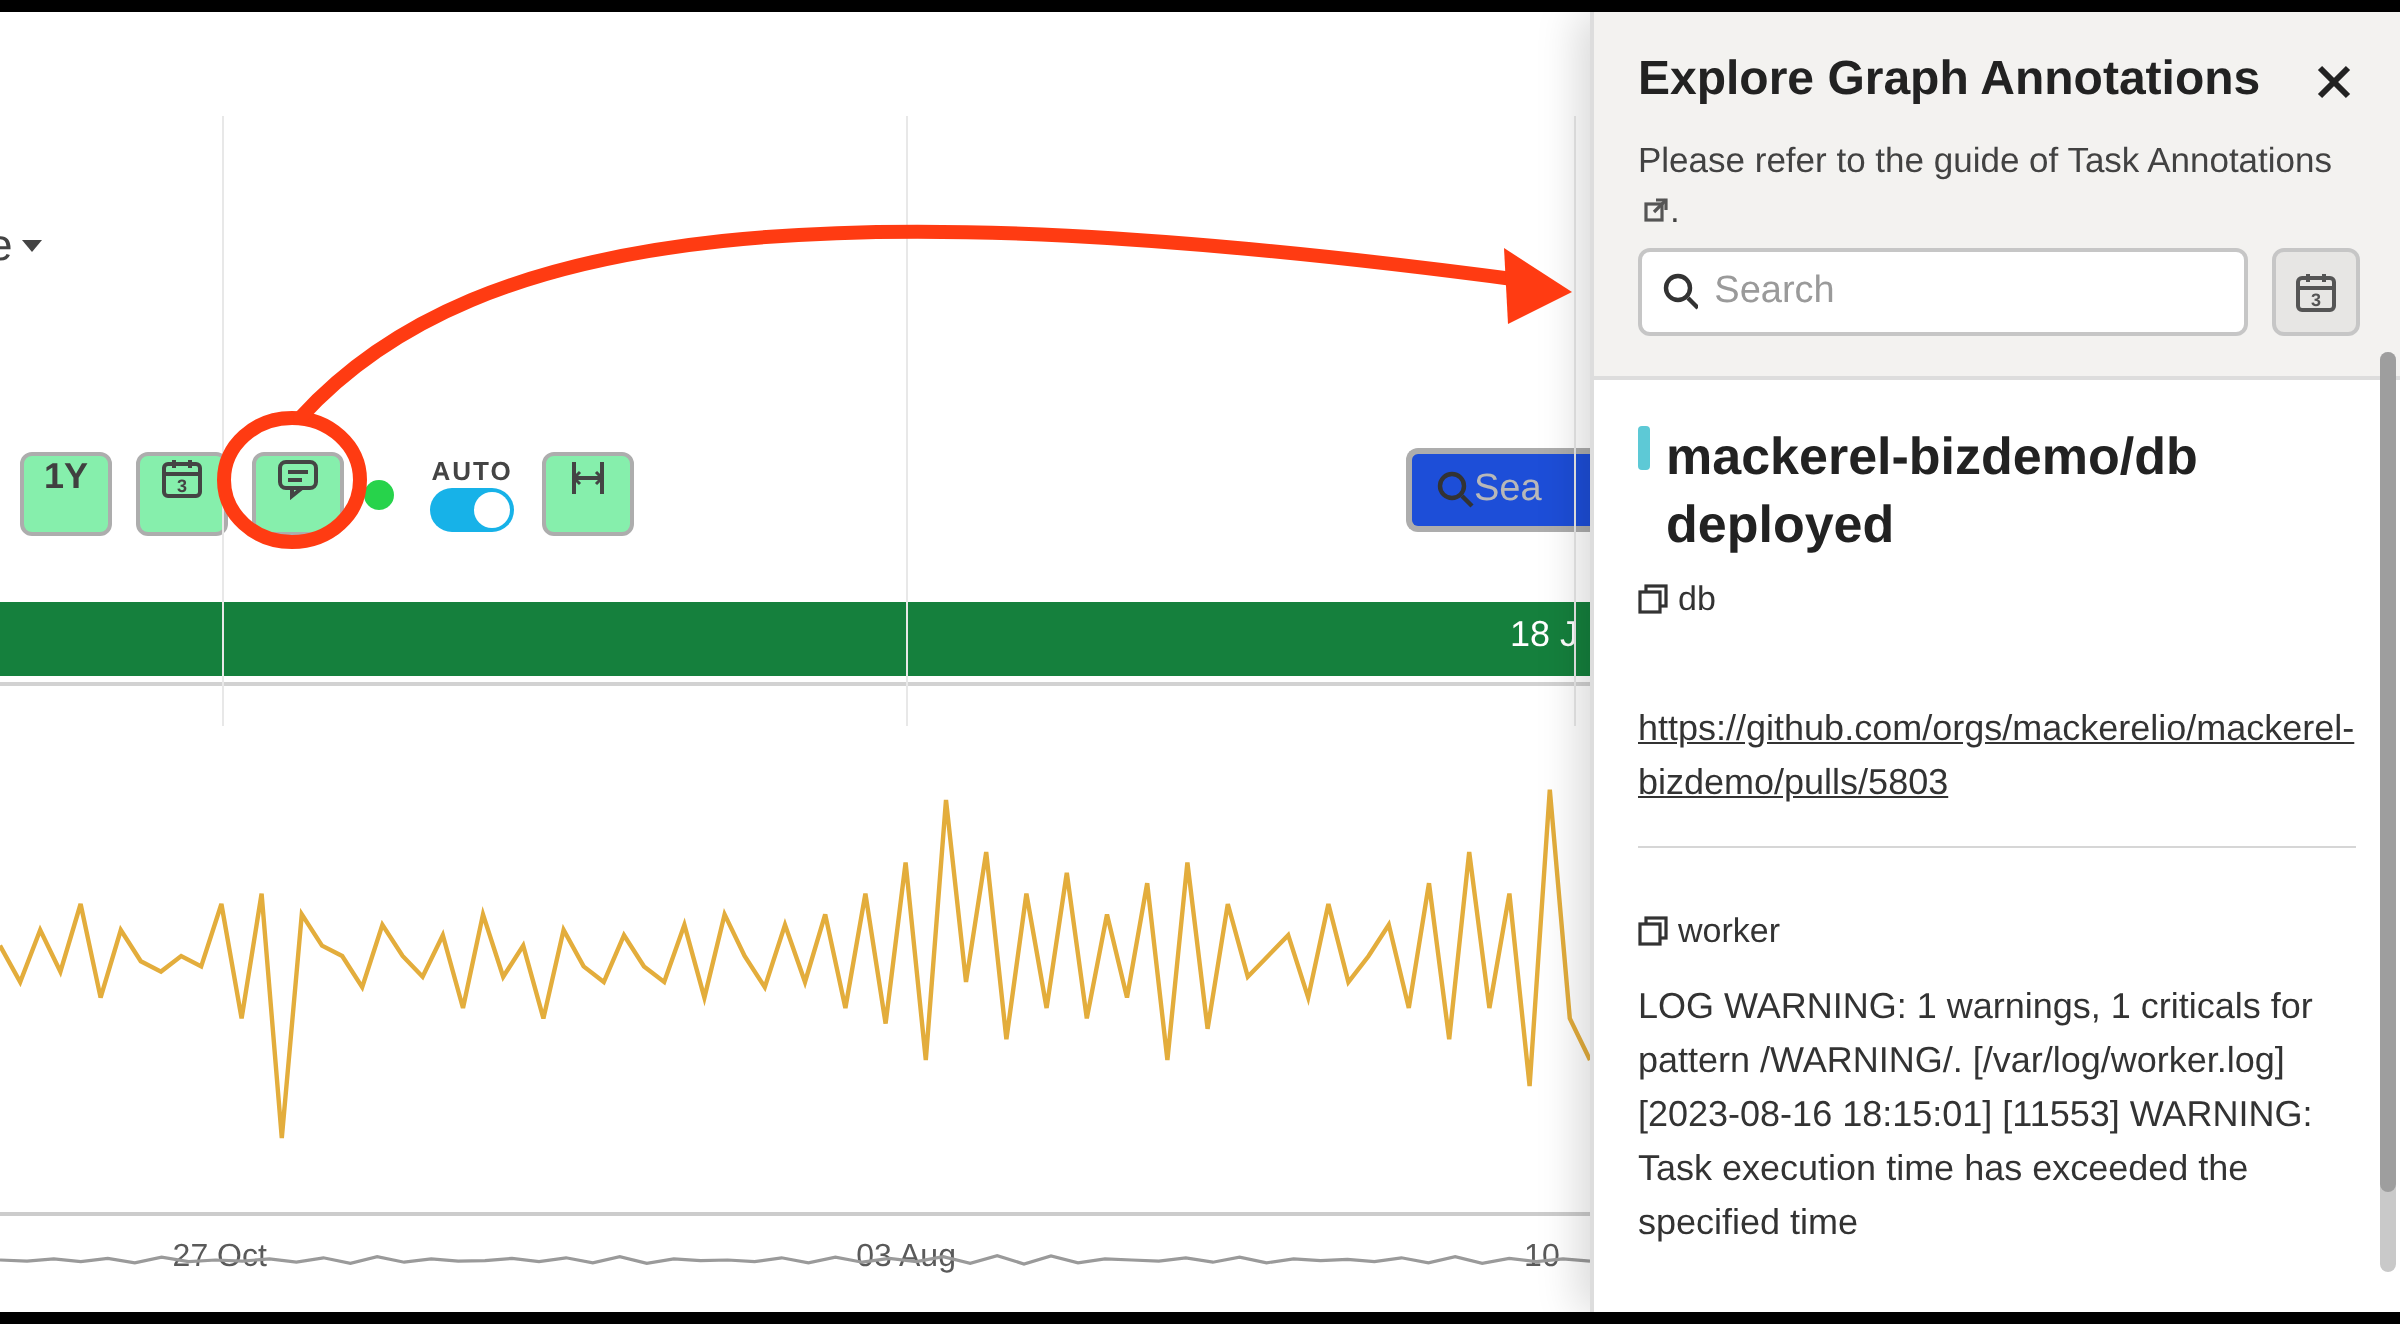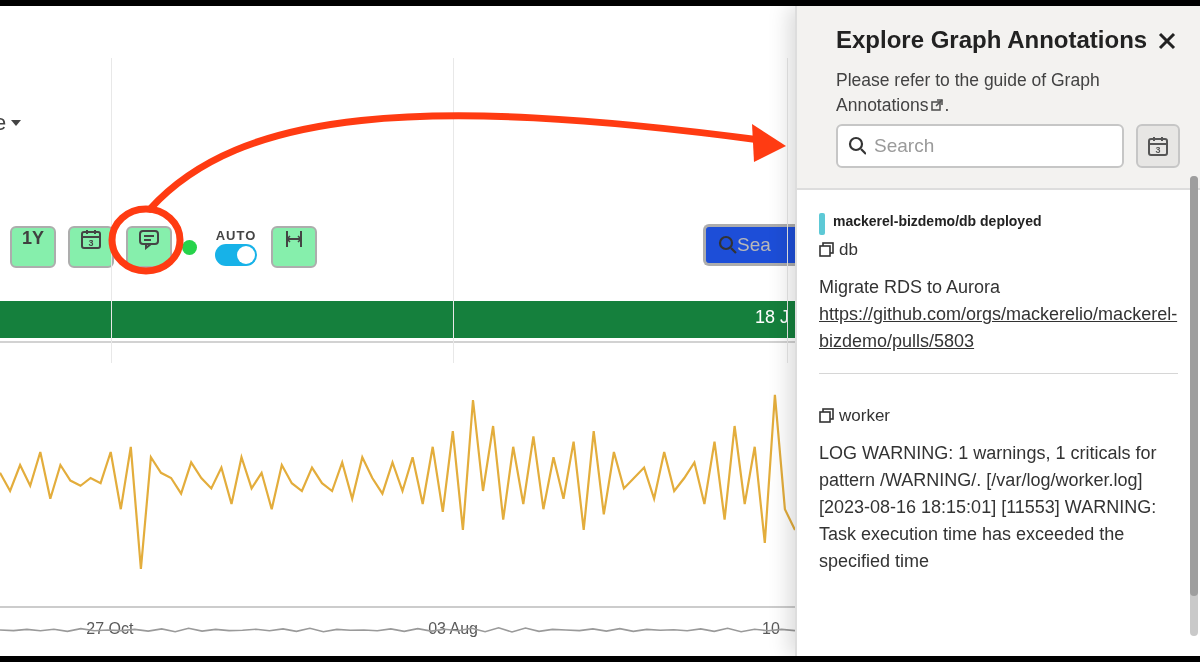--- a/index.html
+++ b/index.html
@@ -18,21 +18,21 @@
     background: #fff;
     border-left: 2px solid #ddd;
     box-shadow: -6px 0 20px rgba(0,0,0,0.15);
     display: flex;
     flex-direction: column;
     z-index: 50;
   }
   .drawer-head {
     background: #f3f2f0;
     border-bottom: 2px solid #ddd;
-    padding: 20px 20px 20px 39px;
+    padding: 20px 20px 20px 22px;
     position: relative;
   }
   .drawer-title {
     font-size: 24px;
     font-weight: 700;
     color: #222;
   }
   .drawer-close {
     position: absolute;
     right: 20px;
@@ -91,21 +91,21 @@
     position: relative;
   }
 
   .ann {
     padding-top: 22px;
     padding-bottom: 18px;
     border-bottom: 1px solid #d6d6d6;
   }
   .ann:last-child { border-bottom: none; }
   .ann-title {
-    font-size: 14px;
+    font-size: 26px;
     font-weight: 700;
     color: #222;
     line-height: 1.3;
     position: relative;
     padding-left: 14px;
   }
   .ann-title::before {
     content: "";
     position: absolute;
     left: 0; top: 1px;
@@ -347,21 +347,21 @@
 <div class="drawer">
   <div class="drawer-head">
     <div class="drawer-title">Explore Graph Annotations</div>
     <div class="drawer-close">
       <svg viewBox="0 0 18 18">
         <line x1="2" y1="2" x2="16" y2="16" stroke="#222" stroke-width="3"></line>
         <line x1="16" y1="2" x2="2" y2="16" stroke="#222" stroke-width="3"></line>
       </svg>
     </div>
     <div class="drawer-sub">
-      <span>Please refer to the </span><a href="#"><span>guide of Graph Annotations</span><span class="ext-icon"><svg width="14" height="14">
+      <span>Please refer to the </span><a href="#"><span>guide of Task Annotations</span><span class="ext-icon"><svg width="14" height="14">
               <rect x="2" y="4" width="8" height="8" fill="none" stroke="#555" stroke-width="1.6"></rect>
               <path d="M7 2 L12 2 L12 7" fill="none" stroke="#555" stroke-width="1.6"></path>
               <line x1="12" y1="2" x2="6" y2="8" stroke="#555" stroke-width="1.6"></line>
             </svg></span></a><span>.</span>
     </div>
     <div class="search-row">
       <div class="search-box">
         <svg width="20" height="20">
           <circle cx="8" cy="8" r="6" fill="none" stroke="#333" stroke-width="2.2"></circle>
           <line x1="13" y1="13" x2="18" y2="18" stroke="#333" stroke-width="2.2"></line>
@@ -384,21 +384,21 @@
     <div class="ann">
       <div class="ann-title">mackerel-bizdemo/db deployed</div>
       <div class="ann-service">
         <svg width="16" height="16">
             <rect x="4" y="1" width="10" height="10" fill="none" stroke="#333" stroke-width="1.6"></rect>
             <rect x="1" y="4" width="10" height="10" fill="#fff" stroke="#333" stroke-width="1.6"></rect>
           </svg>
         <span>db</span>
       </div>
       <div class="ann-desc">
-        <span>Migrate RDS to Aurora</span><br>
+        <br>
         <a href="#"><span>https://github.com/orgs/mackerelio/mackerel-bizdemo/pulls/5803</span></a>
       </div>
     </div>
 
     <div class="ann">
       <div class="ann-service">
         <svg width="16" height="16">
             <rect x="4" y="1" width="10" height="10" fill="none" stroke="#333" stroke-width="1.6"></rect>
             <rect x="1" y="4" width="10" height="10" fill="#fff" stroke="#333" stroke-width="1.6"></rect>
           </svg>

